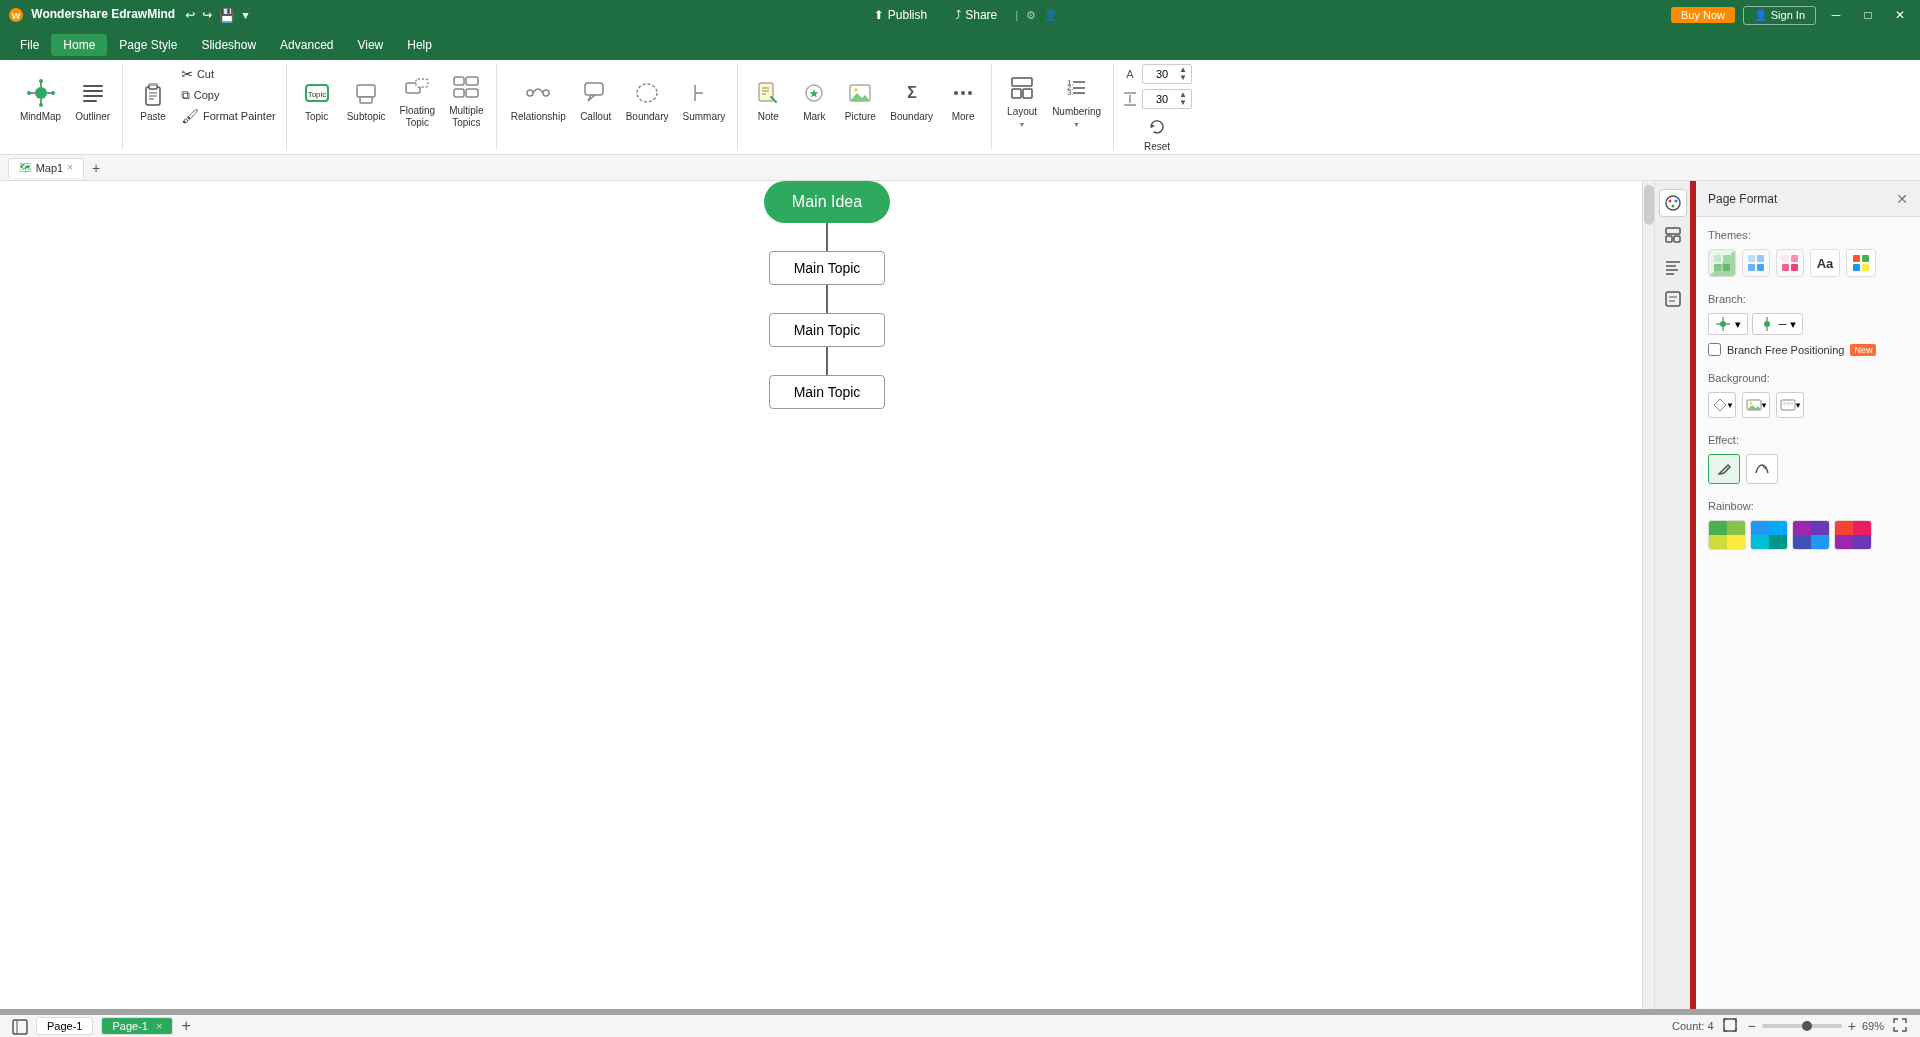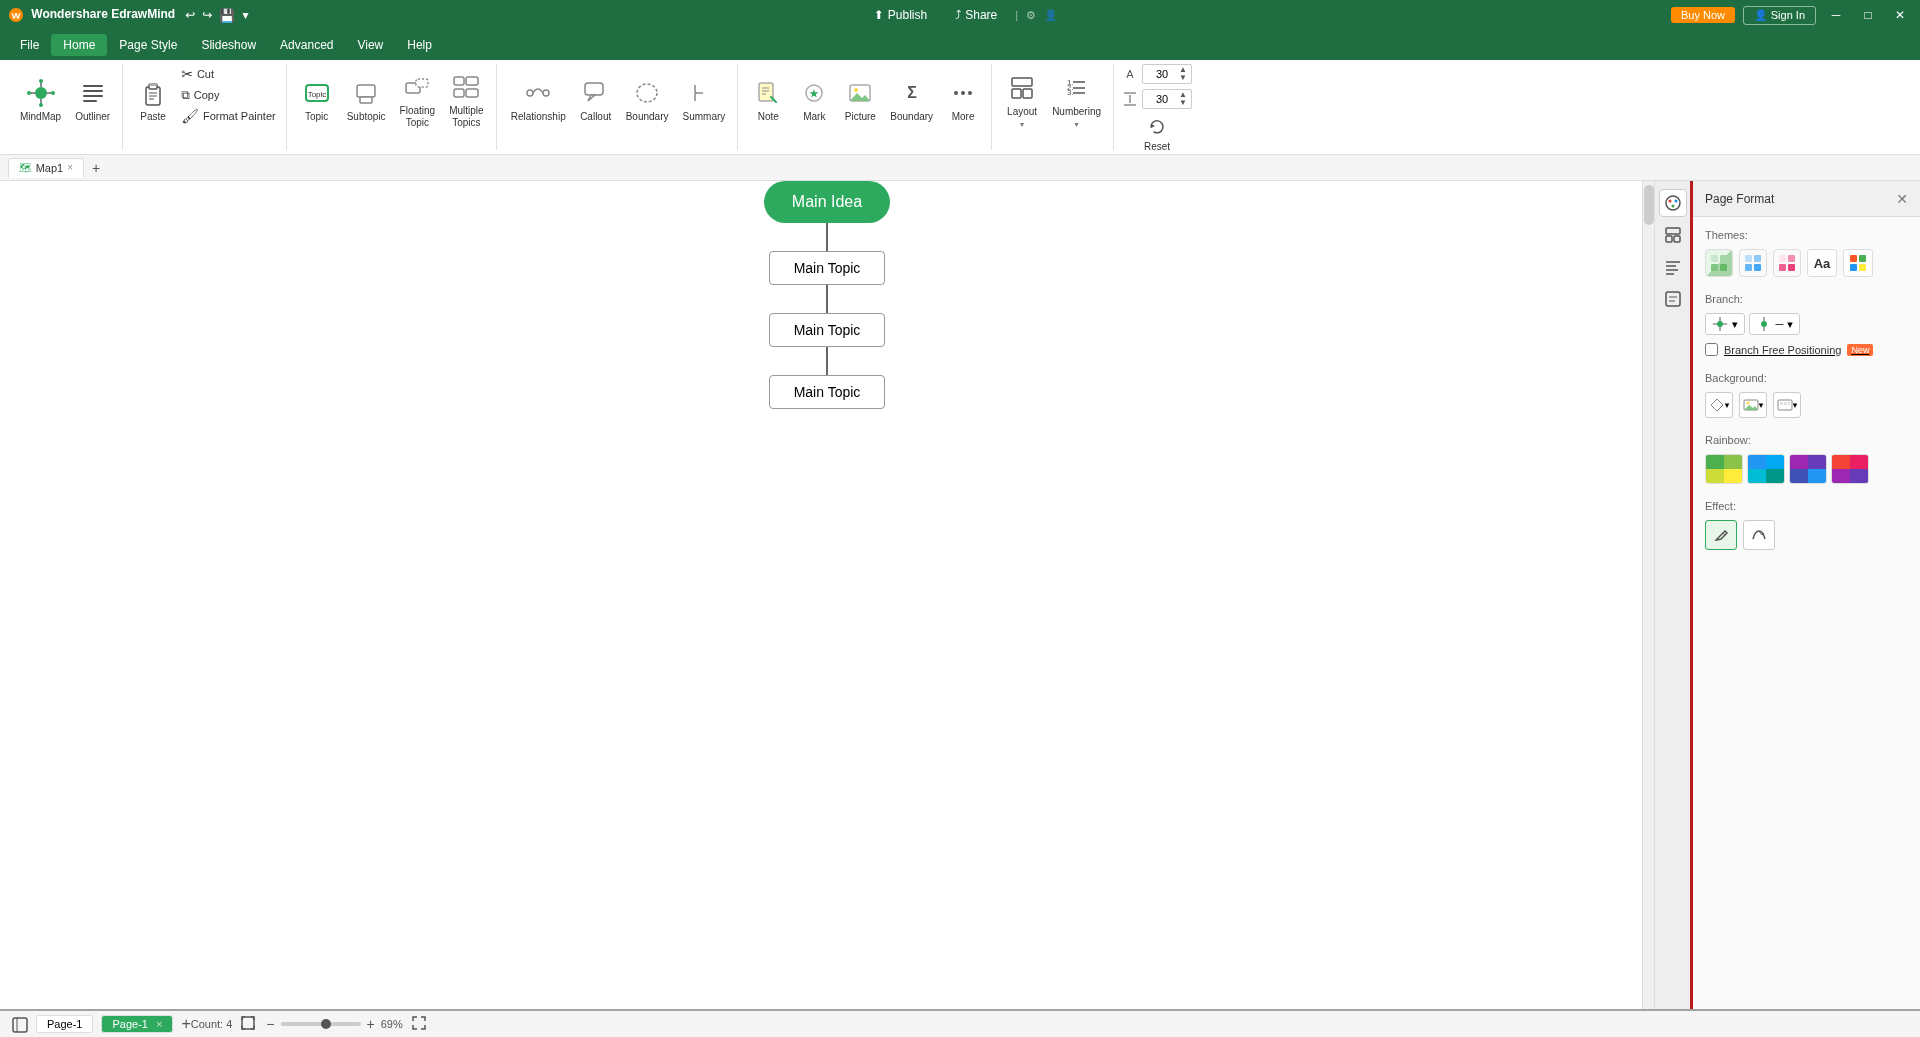--- a/index.html
+++ b/index.html
@@ -259,21 +259,21 @@
       cursor: pointer;
       white-space: nowrap;
       position: relative;
       z-index: 2;
     }
 
     
     #right-panel {
       width: 230px;
       background: #fafafa;
-      border-left: 3px solid #b91c1c;
+      border-left: 6px solid #b91c1c;
       display: flex;
       flex-direction: column;
       justify-content: center;
     }
     #right-panel-header {
       height: 36px;
       background: #f0f0f0;
       border-bottom: 1px solid #ddd;
       display: flex;
       align-items: center;
@@ -339,21 +339,20 @@
       padding: 2px 6px;
       cursor: pointer;
       background: white;
       font-size: 11px;
       gap: 4px;
     }
     .checkbox-row {
       display: flex;
       align-items: center;
       gap: 6px;
-      text-decoration: underline;
     }
     .checkbox-row input[type=checkbox] { cursor: pointer; }
     .checkbox-row label { font-size: 11px; color: #333; cursor: pointer; }
     .new-badge {
       background: #ff6b35;
       color: white;
       font-size: 9px;
       padding: 1px 4px;
       border-radius: 2px;
     }
@@ -414,23 +413,24 @@
       border-radius: 4px;
       font-size: 16px;
       color: #555;
     }
     .panel-icon-btn.active { background: white; border: 1px solid #ccc; }
 
     
     #status-bar {
       height: 28px;
       background: #f5f5f5;
-      border-top: 2px solid #a3a3a3;
-      display: flex;
-      align-items: center;
+      border-top: 6px solid #a3a3a3;
+      display: flex;
+      align-items: center;
+      justify-content: space-between;
       padding: 0 12px;
     }
     #status-left { display: flex; align-items: center; gap: 8px; }
     #status-right { display: flex; align-items: center; gap: 8px; }
     .status-text { font-size: 11px; color: #555; }
     .page-tab {
       display: flex; align-items: center; gap: 4px;
       padding: 2px 10px;
       border: 1px solid #ddd;
       background: white;
@@ -983,66 +983,66 @@
               <rect x="3" y="5" width="3" height="3" fill="#e0e0e0"></rect>
               <rect x="7" y="5" width="3" height="3" fill="#e0e0e0"></rect>
               <rect x="11" y="5" width="2" height="3" fill="#e0e0e0"></rect>
             </svg>
             <span style="font-size:9px;">▾</span>
           </div>
         </div>
       </div>
 
       <div class="panel-section">
-        <div class="panel-section-title">Rainbow:</div>
-        <div class="rainbow-btns">
-          <div class="rainbow-btn">
-            <div class="rainbow-cell" style="background:#4caf50;"></div>
-            <div class="rainbow-cell" style="background:#8bc34a;"></div>
-            <div class="rainbow-cell" style="background:#cddc39;"></div>
-            <div class="rainbow-cell" style="background:#ffeb3b;"></div>
-          </div>
-          <div class="rainbow-btn">
-            <div class="rainbow-cell" style="background:#2196f3;"></div>
-            <div class="rainbow-cell" style="background:#03a9f4;"></div>
-            <div class="rainbow-cell" style="background:#00bcd4;"></div>
-            <div class="rainbow-cell" style="background:#009688;"></div>
-          </div>
-          <div class="rainbow-btn">
-            <div class="rainbow-cell" style="background:#9c27b0;"></div>
-            <div class="rainbow-cell" style="background:#673ab7;"></div>
-            <div class="rainbow-cell" style="background:#3f51b5;"></div>
-            <div class="rainbow-cell" style="background:#2196f3;"></div>
-          </div>
-          <div class="rainbow-btn">
-            <div class="rainbow-cell" style="background:#f44336;"></div>
-            <div class="rainbow-cell" style="background:#e91e63;"></div>
-            <div class="rainbow-cell" style="background:#9c27b0;"></div>
-            <div class="rainbow-cell" style="background:#673ab7;"></div>
-          </div>
-        </div>
-      </div>
-
-      <div class="panel-section">
         <div class="panel-section-title">Effect:</div>
         <div class="effect-btns">
           <button class="effect-btn active">
             <svg width="16" height="16" viewBox="0 0 16 16">
               <path d="M3 13 L6 10 L12 4 L14 6 L8 12 L4 13 Z" fill="none" stroke="#555" stroke-width="1.5"></path>
               <line x1="10" y1="6" x2="12" y2="8" stroke="#555" stroke-width="1"></line>
             </svg>
           </button>
           <button class="effect-btn">
             <svg width="16" height="16" viewBox="0 0 16 16">
               <path d="M2 12 Q4 4 8 4 Q12 4 14 12" fill="none" stroke="#555" stroke-width="1.5"></path>
               <path d="M8 4 L11 8 L13 6" fill="none" stroke="#555" stroke-width="1"></path>
             </svg>
           </button>
         </div>
       </div>
+
+      <div class="panel-section">
+        <div class="panel-section-title">Rainbow:</div>
+        <div class="rainbow-btns">
+          <div class="rainbow-btn">
+            <div class="rainbow-cell" style="background:#4caf50;"></div>
+            <div class="rainbow-cell" style="background:#8bc34a;"></div>
+            <div class="rainbow-cell" style="background:#cddc39;"></div>
+            <div class="rainbow-cell" style="background:#ffeb3b;"></div>
+          </div>
+          <div class="rainbow-btn">
+            <div class="rainbow-cell" style="background:#2196f3;"></div>
+            <div class="rainbow-cell" style="background:#03a9f4;"></div>
+            <div class="rainbow-cell" style="background:#00bcd4;"></div>
+            <div class="rainbow-cell" style="background:#009688;"></div>
+          </div>
+          <div class="rainbow-btn">
+            <div class="rainbow-cell" style="background:#9c27b0;"></div>
+            <div class="rainbow-cell" style="background:#673ab7;"></div>
+            <div class="rainbow-cell" style="background:#3f51b5;"></div>
+            <div class="rainbow-cell" style="background:#2196f3;"></div>
+          </div>
+          <div class="rainbow-btn">
+            <div class="rainbow-cell" style="background:#f44336;"></div>
+            <div class="rainbow-cell" style="background:#e91e63;"></div>
+            <div class="rainbow-cell" style="background:#9c27b0;"></div>
+            <div class="rainbow-cell" style="background:#673ab7;"></div>
+          </div>
+        </div>
+      </div>
     </div>
   </div>
 </div>
 
 <div id="status-bar">
   <div id="status-left">
     <button class="add-page-btn" style="font-size:14px; color:#555;">
       <svg width="16" height="16" viewBox="0 0 16 16" style="vertical-align:middle;">
         <rect x="1" y="1" width="14" height="14" rx="2" fill="none" stroke="#555" stroke-width="1.5"></rect>
         <line x1="5" y1="1" x2="5" y2="15" stroke="#555" stroke-width="1"></line>

